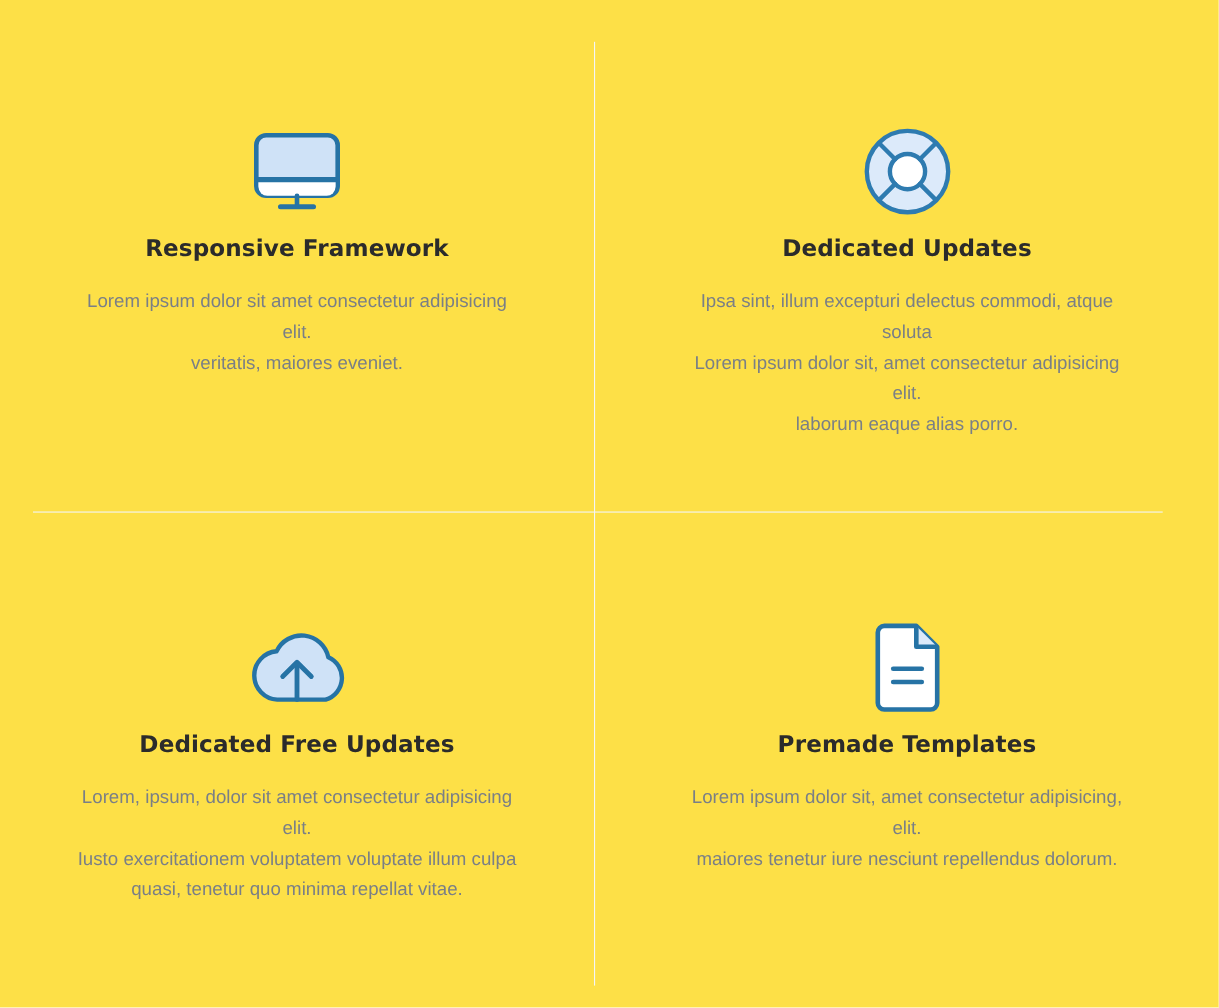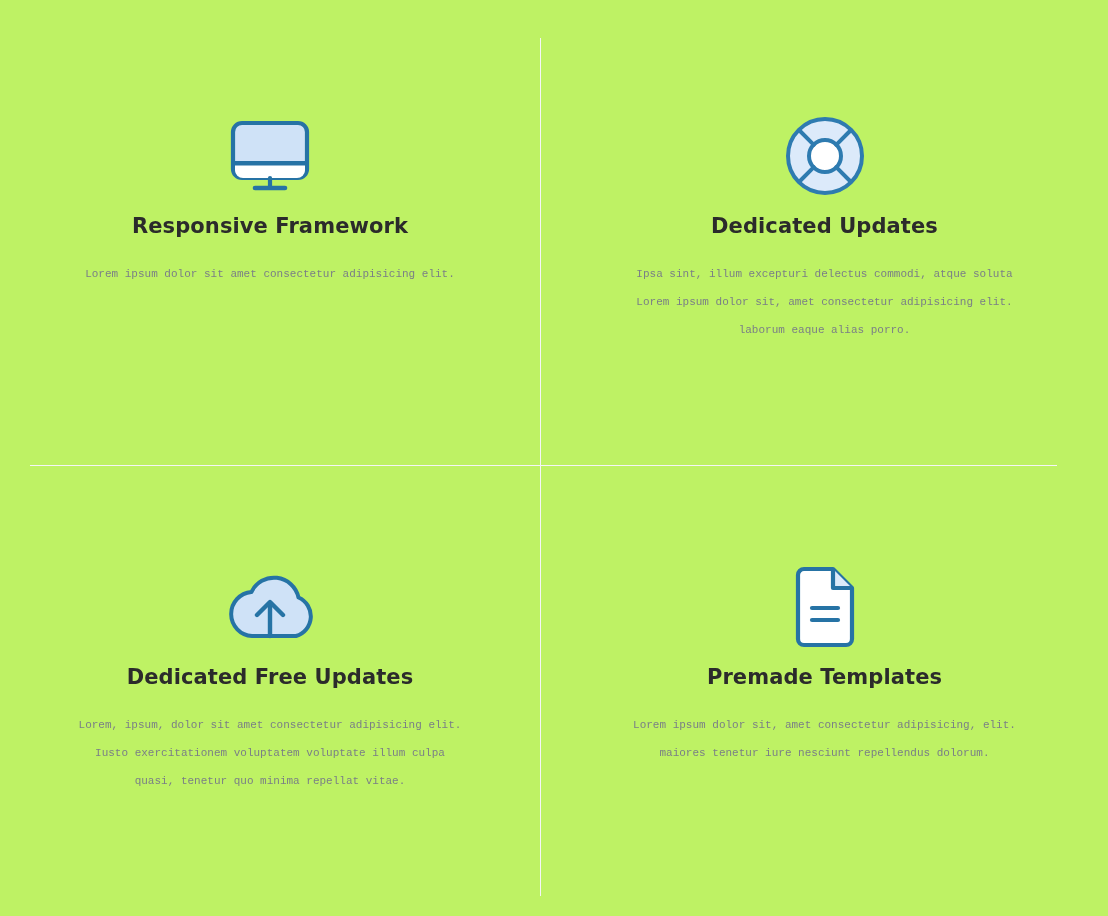--- a/index.html
+++ b/index.html
@@ -9,21 +9,21 @@
     height: 916px;
     background: #ffffff;
     font-family: "Liberation Sans", sans-serif;
     -webkit-font-smoothing: antialiased;
   }
 
   .features-section {
     position: relative;
     width: 1108px;
     height: 916px;
-    background: #bef264;
+    background: #fde047;
     overflow: hidden;
   }
 
   
   .divider-vertical {
     position: absolute;
     left: 540px;
     top: 38px;
     width: 1px;
     height: 858px;
@@ -67,22 +67,22 @@
   .feature-title {
     font-family: "DejaVu Sans", sans-serif;
     font-size: 21px;
     font-weight: bold;
     letter-spacing: 0.1px;
     color: #2b2b2b;
     margin-top: 10px;
   }
 
   .feature-text {
-    font-family: Liberation Mono, monospace;
-    font-size: 11px;
+    font-family: Liberation Sans, sans-serif;
+    font-size: 17px;
     line-height: 28px;
     color: #7a7f86;
     margin-top: 22px;
     width: 400px;
   }
   .card-2 .feature-text,
   .card-4 .feature-text { width: 400px; }
 
   .grid-gap-col { background: transparent; }
   .grid-gap-row { background: transparent; }
@@ -104,20 +104,21 @@
           <path d="M4 43 H76" stroke="#2673a5" stroke-width="4.2"></path>
           <path d="M5 45 H75 V50 a8 8 0 0 1 -8 8 H13 a8 8 0 0 1 -8 -8 Z" fill="#ffffff"></path>
           <path d="M4 43.5 H76" stroke="#2673a5" stroke-width="4.2"></path>
           <path d="M40 58 V66" stroke="#2673a5" stroke-width="4.2" stroke-linecap="round"></path>
           <path d="M25 68 H55" stroke="#2673a5" stroke-width="4.6" stroke-linecap="round"></path>
         </svg>
       </div>
       <div class="feature-title">Responsive Framework</div>
       <div class="feature-text">
         <div>Lorem ipsum dolor sit amet consectetur adipisicing elit.</div>
+        <div>veritatis, maiores eveniet.</div>
       </div>
     </div>
 
     <div class="grid-gap-col"></div>
 
     <div class="feature-card card-2">
       <div class="feature-icon">
         <svg width="82" height="82" viewBox="0 0 82 82" fill="none" aria-hidden="true">
           <circle cx="41" cy="41" r="37" fill="#dceafa" stroke="#2e7bb0" stroke-width="4"></circle>
           <circle cx="41" cy="41" r="16" fill="#ffffff" stroke="#2e7bb0" stroke-width="4"></circle>

